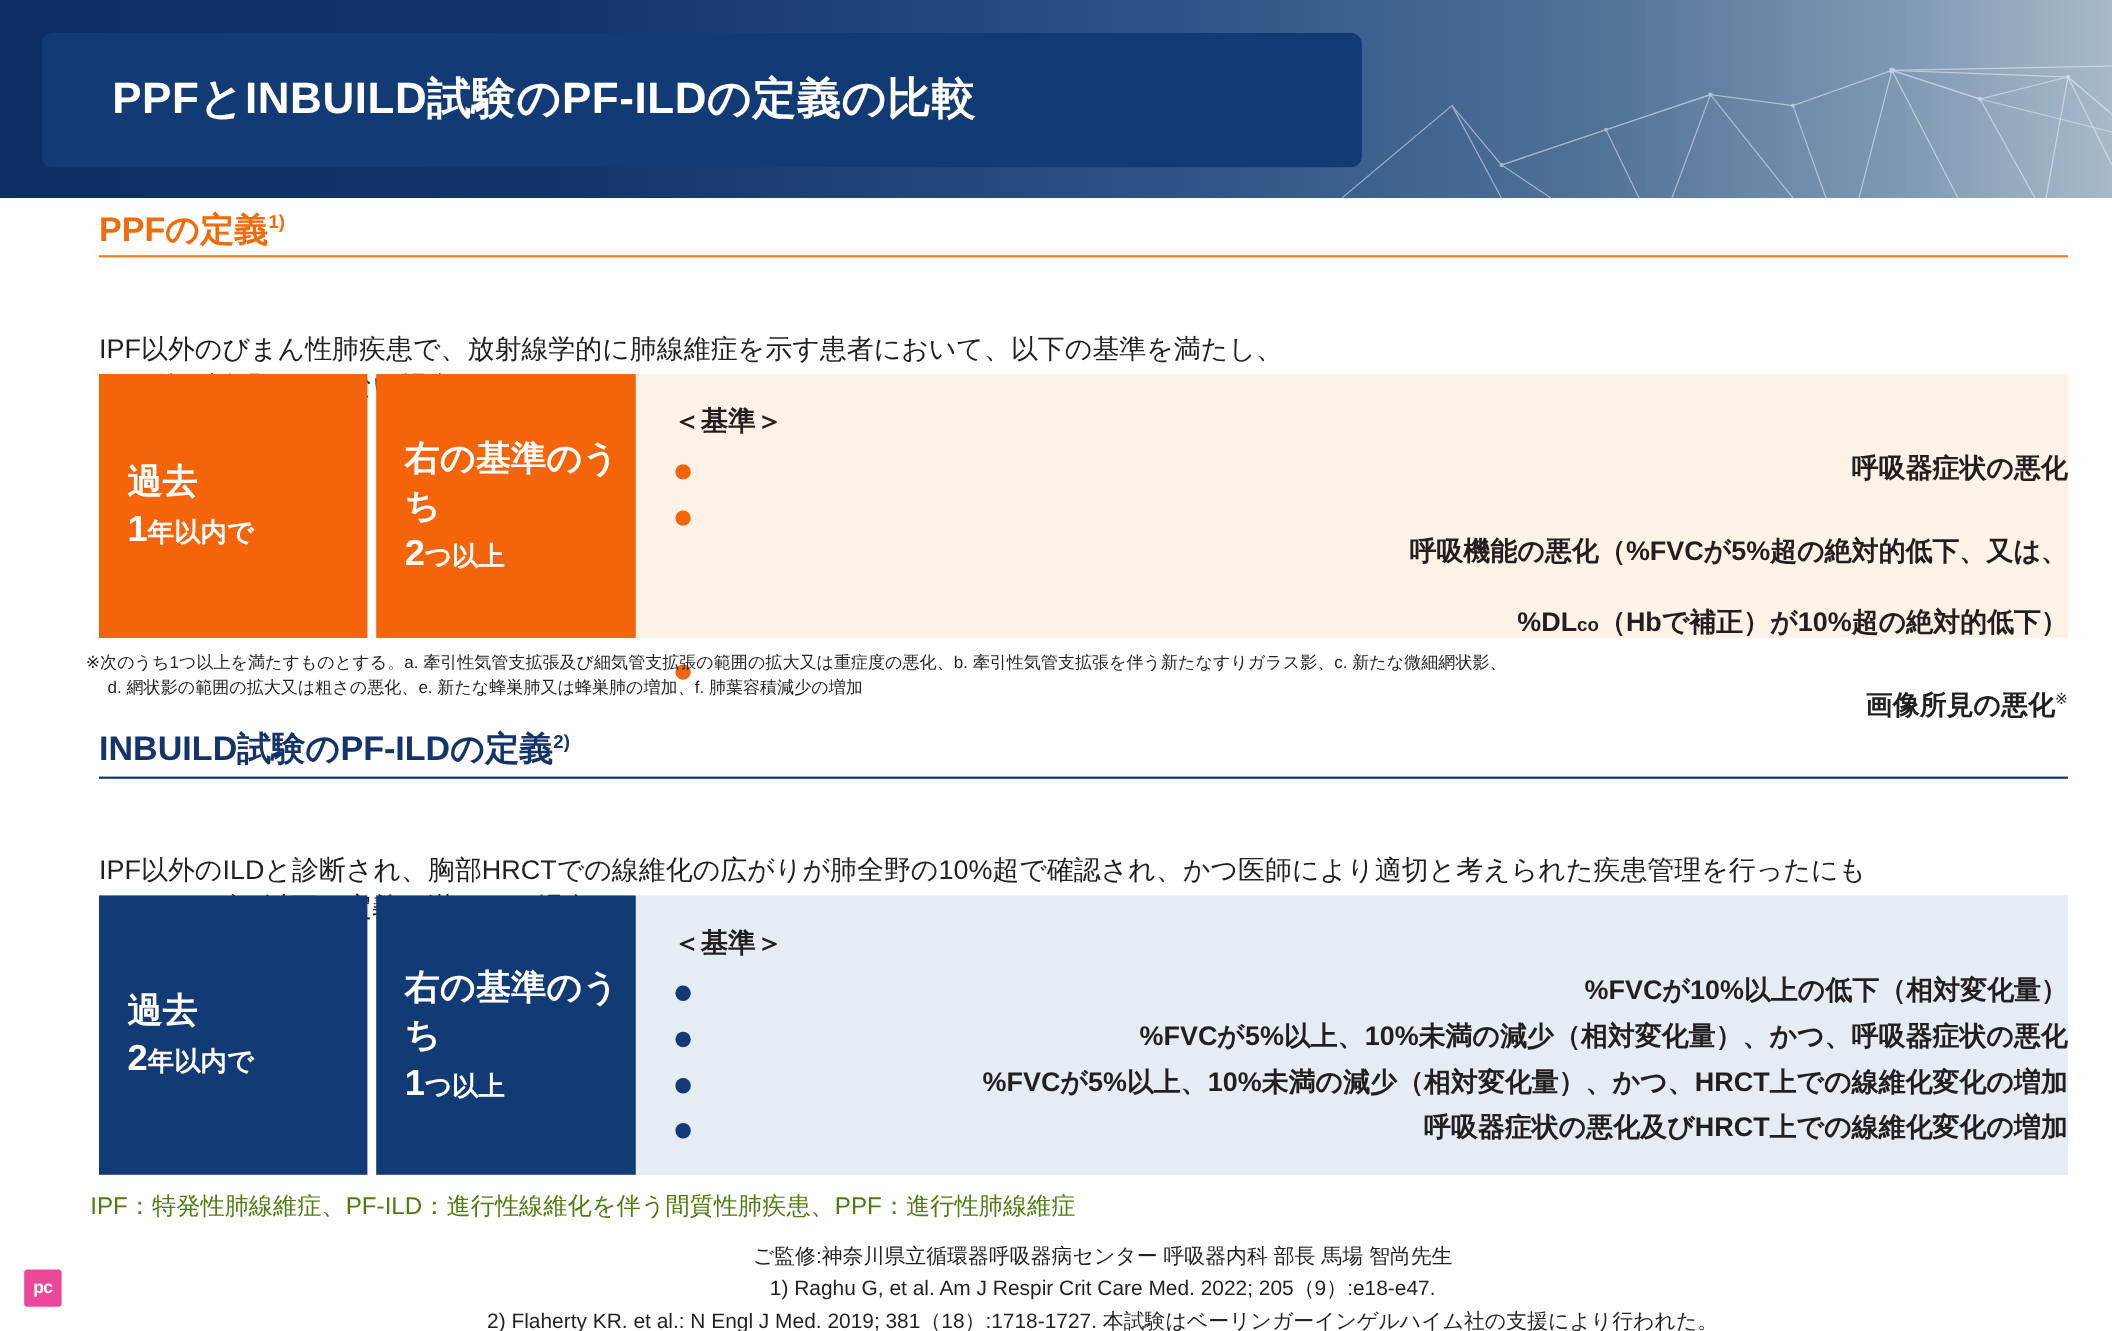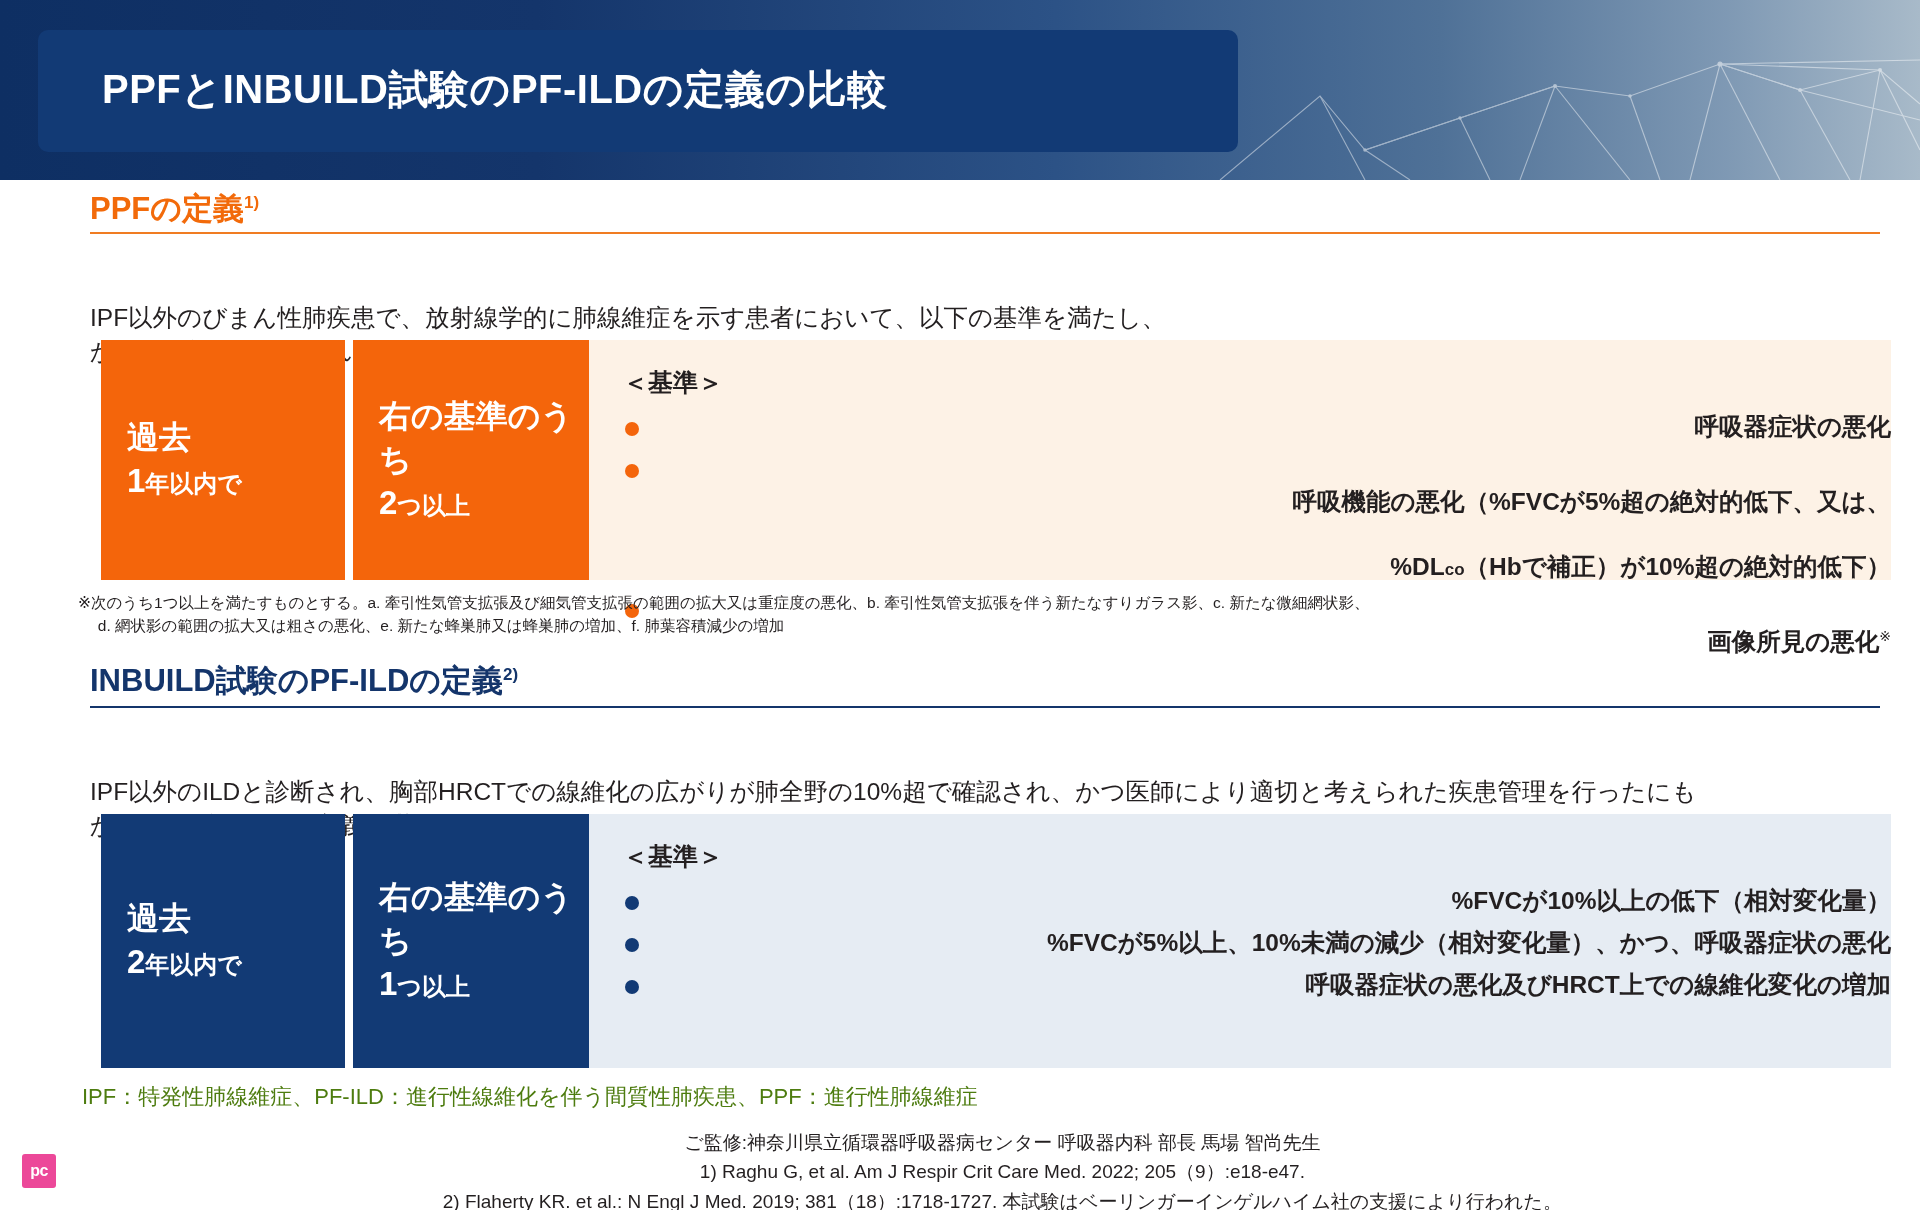--- a/index.html
+++ b/index.html
@@ -10,21 +10,20 @@
     background: #ffffff;
     font-family: "Liberation Sans", "DejaVu Sans", sans-serif;
     overflow: hidden;
   }
 
   .slide {
     position: relative;
     width: 1588px;
     height: 1210px;
     background: #ffffff;
-    padding-left: 11px;
   }
 
   
   .header-band {
     position: absolute;
     left: 0; top: 0;
     width: 1920px;
     height: 180px;
     background: linear-gradient(90deg,
                 #0e2f63 0%, #14356b 28%, #2c5286 55%,
@@ -286,20 +285,21 @@
 
   <div class="lead" style="left:90px; top:732px; width:1800px;">IPF以外のILDと診断され、胸部HRCTでの線維化の広がりが肺全野の10%超で確認され、かつ医師により適切と考えられた疾患管理を行ったにも
 かかわらず、以下の定義を満たした場合</div>
 
   <div class="group">
     <div class="panel bluegray" style="left:578px; top:814px; width:1302px; height:254px;">
       <div class="panel-title">＜基準＞</div>
       <ul class="bullets navy">
         <li>%FVCが10%以上の低下（相対変化量）</li>
         <li>%FVCが5%以上、10%未満の減少（相対変化量）、かつ、呼吸器症状の悪化</li>
+        <li>%FVCが5%以上、10%未満の減少（相対変化量）、かつ、HRCT上での線維化変化の増加</li>
         <li>呼吸器症状の悪化及びHRCT上での線維化変化の増加</li>
       </ul>
     </div>
 
     <div class="chip navy" style="left:90px; top:814px; width:244px; height:254px;">
       <div class="l1">過去</div>
       <div class="l2"><span class="big">2</span><span>年以内で</span></div>
     </div>
 
     <div class="chip navy" style="left:342px; top:814px; width:236px; height:254px;">

